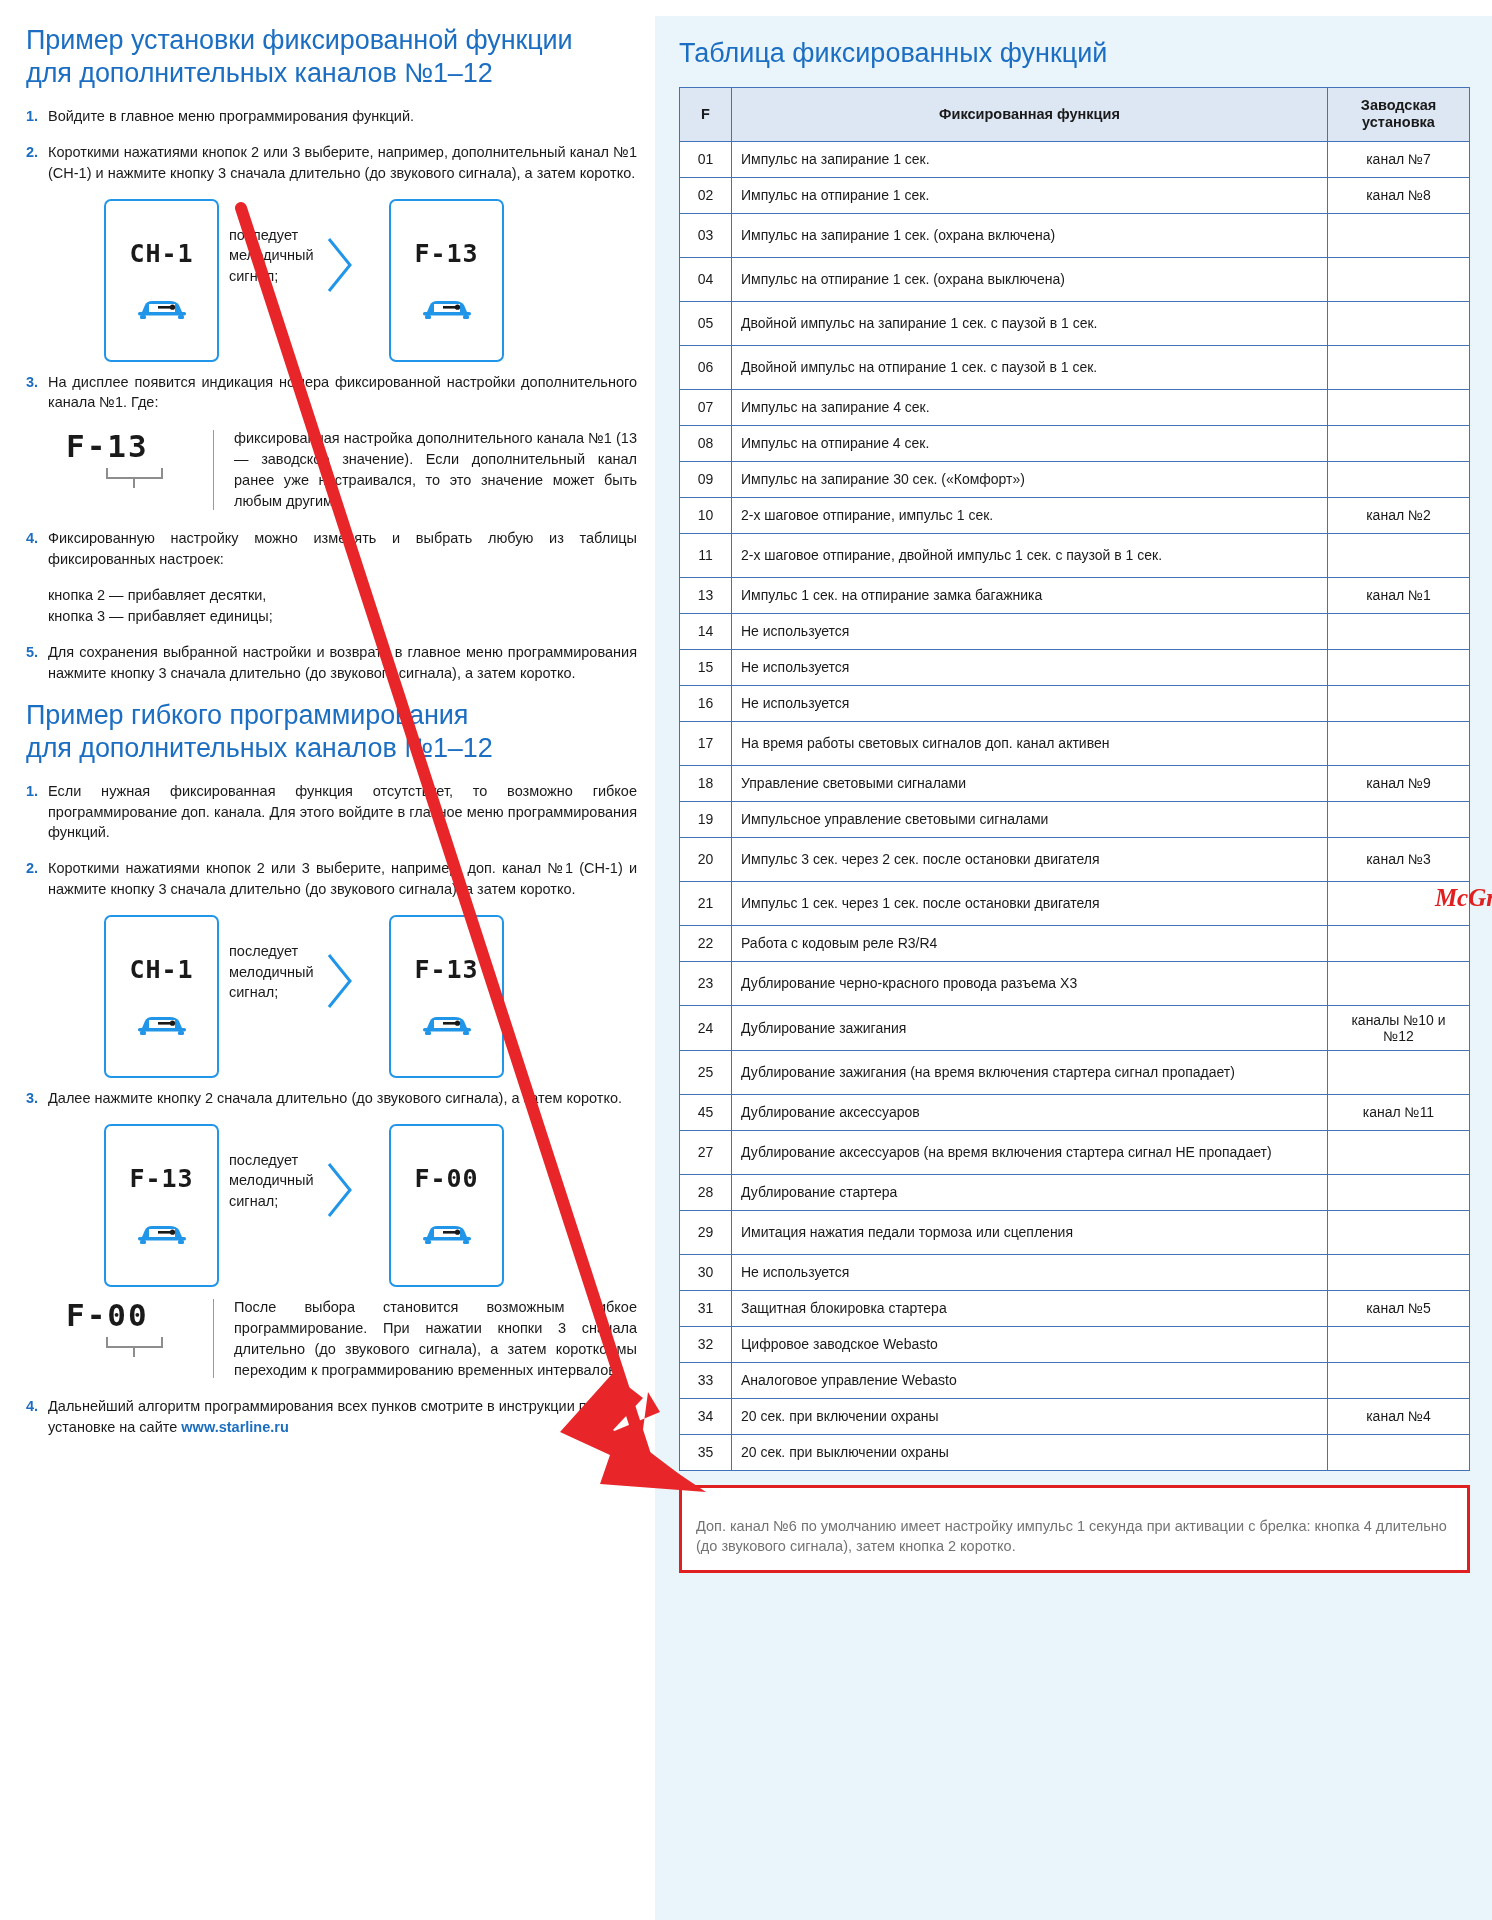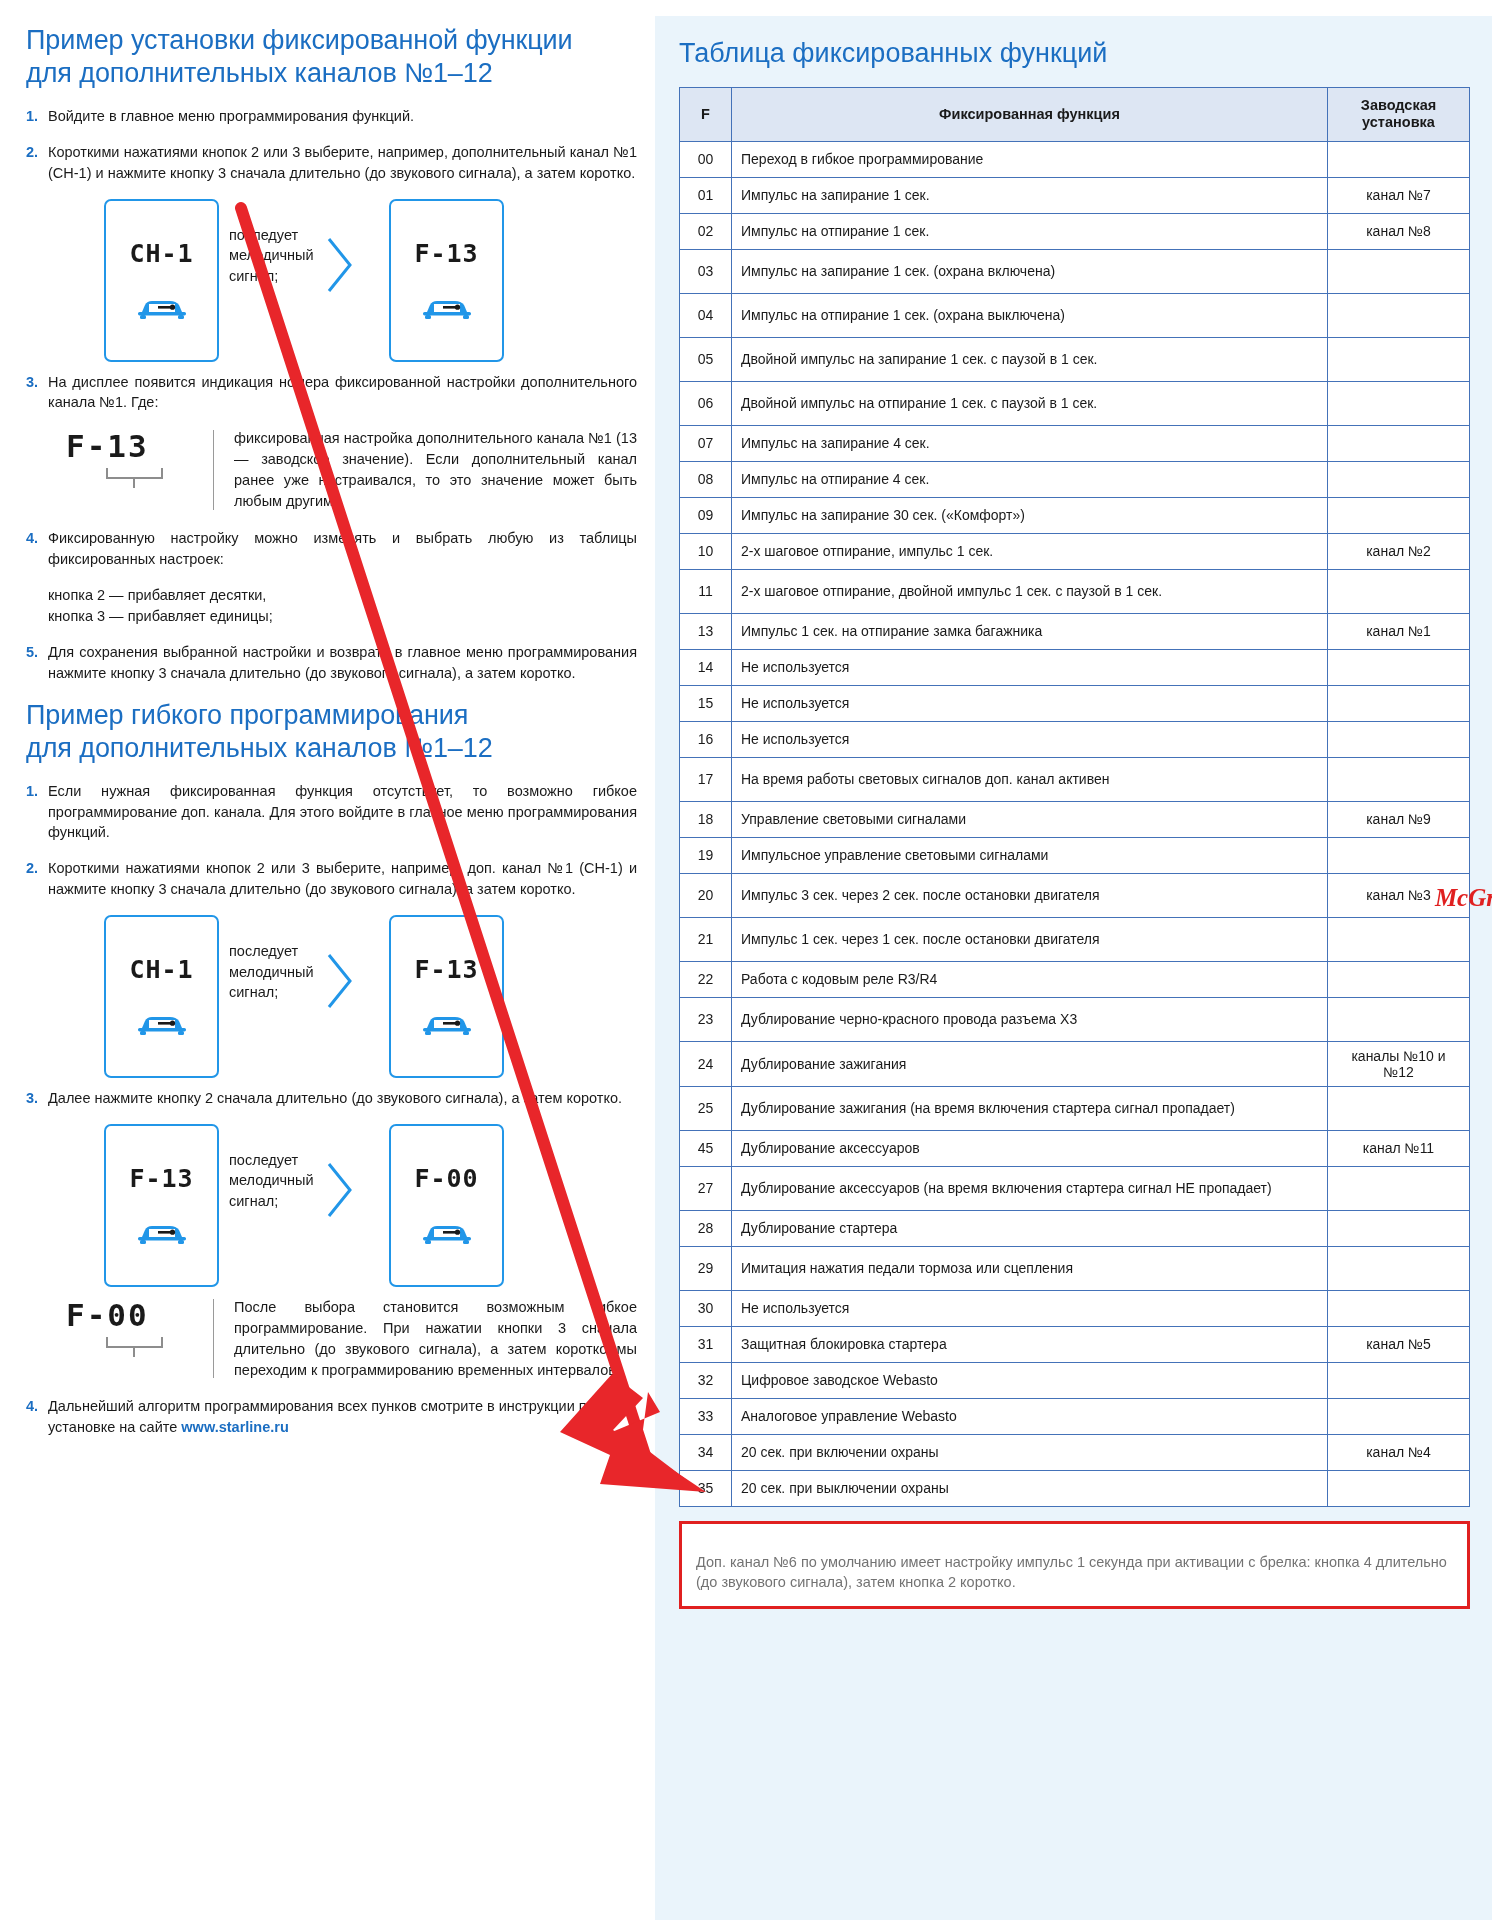--- a/index.html
+++ b/index.html
@@ -359,25 +359,20 @@
         </colgroup>
       <thead>
         <tr>
           <th>F</th>
           <th>Фиксированная функция</th>
           <th>Заводская установка</th>
         </tr>
       </thead>
       <tbody>
           <tr class="r">
-            <td class="c">00</td>
-            <td>Переход в гибкое программирование</td>
-            <td class="c"></td>
-          </tr>
-          <tr class="r">
             <td class="c">01</td>
             <td>Импульс на запирание 1 сек.</td>
             <td class="c">канал №7</td>
           </tr>
           <tr class="r">
             <td class="c">02</td>
             <td>Импульс на отпирание 1 сек.</td>
             <td class="c">канал №8</td>
           </tr>
           <tr class="r2">

